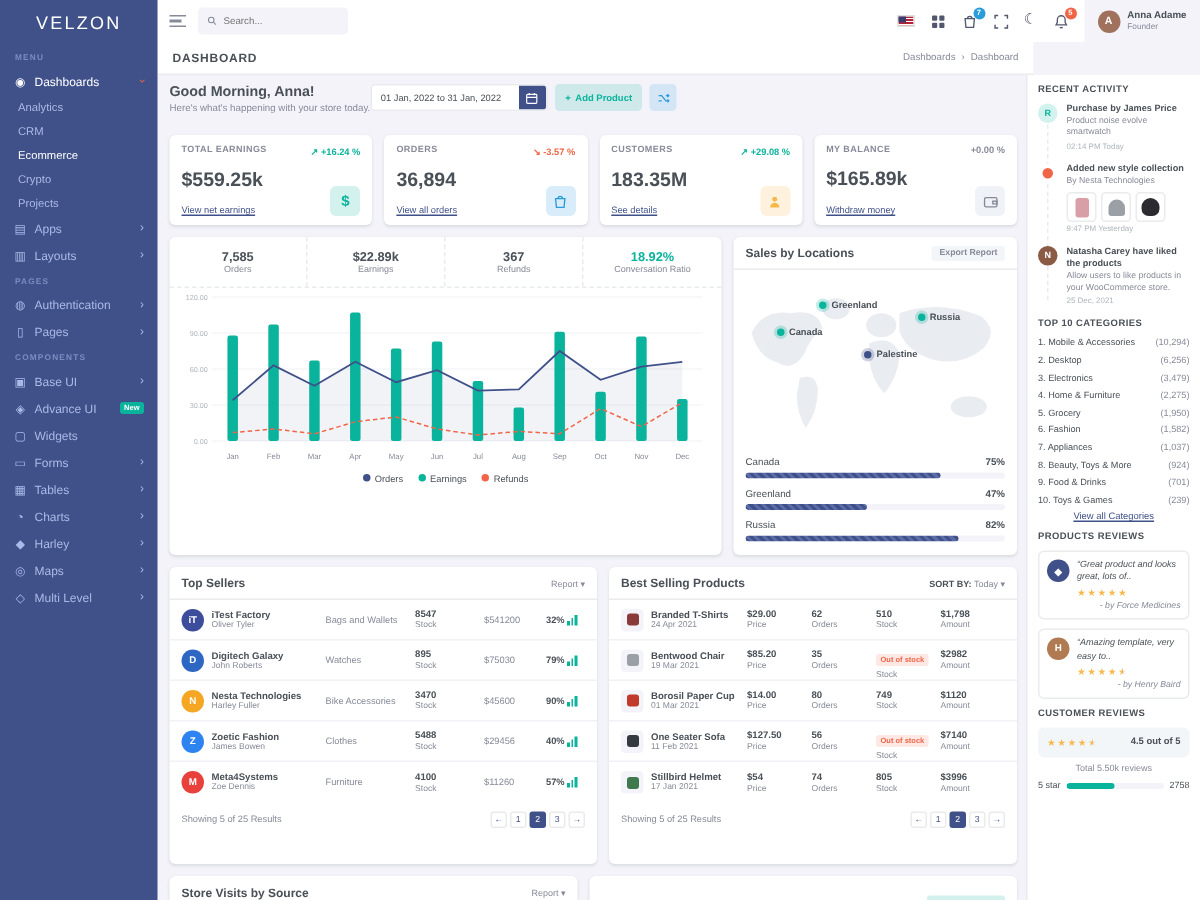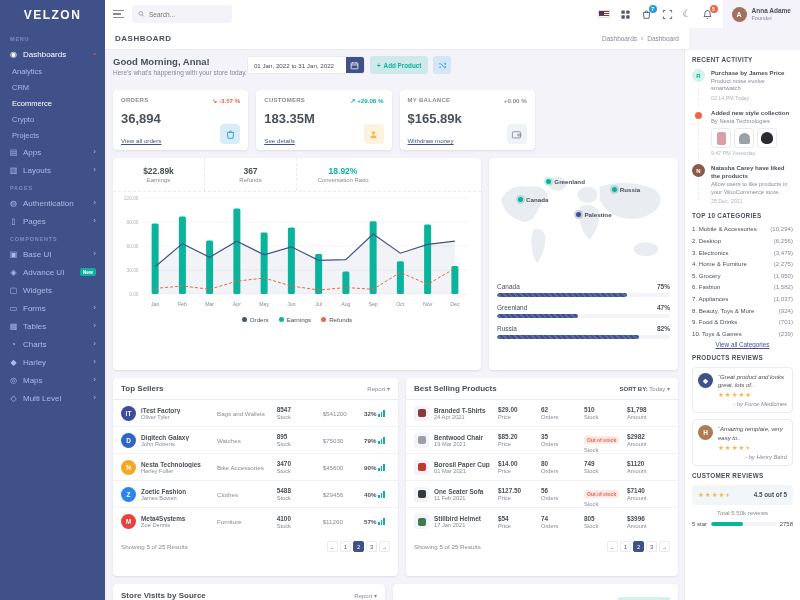--- a/index.html
+++ b/index.html
@@ -1,20 +1,20 @@
 <!DOCTYPE html>
 <html><head>
 <meta charset="utf-8">
 <style>
 *{margin:0;padding:0;box-sizing:border-box}
 html,body{width:800px;height:600px;overflow:hidden}
 body{font-family:"Liberation Sans",sans-serif;background:#f3f3f9;color:#495057;position:relative}
 
 .sb{position:absolute;left:0;top:0;width:105px;height:600px;background:#405189;z-index:5}
-.sb-logo{height:30px;display:flex;align-items:center;justify-content:center;color:#fff;font-weight:bold;font-size:12px;letter-spacing:1.5px;cursor:pointer}
+.sb-logo{height:30px;display:flex;align-items:center;justify-content:center;color:#fff;font-weight:normal;font-size:12px;letter-spacing:1.5px;cursor:pointer}
 .sb-label{padding:6px 10px 3px;font-size:5.5px;letter-spacing:.8px;color:#7c8cc0;font-weight:bold}
 .sb-it{display:flex;align-items:center;gap:5px;padding:0 9px;height:18px;font-size:8px;color:#abb9e8;cursor:pointer;white-space:nowrap}
 .sb-it .ic{font-size:8px;width:9px;text-align:center;flex:0 0 9px}
 .sb-it .cv{margin-left:auto;font-size:8px;line-height:1}
 .cv.down{transform:rotate(90deg)}
 .sb-sub{height:16px;padding-left:12px;font-size:7.5px}
 .sb .active{color:#fff}
 .badge-new{margin-left:auto;background:#0ab39c;color:#fff;font-size:5px;padding:1px 3px;border-radius:2px;font-weight:bold}
 
 .topbar{position:absolute;left:105px;top:0;width:695px;height:28px;background:#fff;display:flex;align-items:center;padding:0 0 0 8px;gap:8px;z-index:4}
@@ -348,20 +348,31 @@
             <path d="M2 5h3.5l5 6H14M2 11h3.5M10.5 5H14"></path>
             <path d="M12.3 3.3 14 5l-1.7 1.7M12.3 9.3 14 11l-1.7 1.7"></path>
           </svg>
       </button>
     </div>
   </div>
 
   <div class="stats">
     <div class="stat">
       <div class="stat-top">
+        <span class="stat-l">TOTAL EARNINGS</span>
+        <span class="stat-d up"><span>↗</span> <span>+16.24 %</span></span>
+      </div>
+      <div class="stat-v">$559.25k</div>
+      <div class="stat-bot">
+        <a class="stat-link">View net earnings</a>
+        <span class="stat-ic ic-succ" style="font-size:10px">$</span>
+      </div>
+    </div>
+    <div class="stat">
+      <div class="stat-top">
         <span class="stat-l">ORDERS</span>
         <span class="stat-d down"><span>↘</span> <span>-3.57 %</span></span>
       </div>
       <div class="stat-v">36,894</div>
       <div class="stat-bot">
         <a class="stat-link">View all orders</a>
         <span class="stat-ic ic-info">
           <svg class="i" width="11" height="11" viewBox="0 0 16 16" fill="none" stroke="#299cdb" stroke-width="1.3">
               <path d="M3.5 5h9l-.8 8.5h-7.4L3.5 5z"></path>
               <path d="M5.8 5a2.2 2.2 0 0 1 4.4 0"></path>
@@ -399,20 +410,24 @@
               <path d="M10 7.5h4v2.5h-4z"></path>
             </svg>
         </span>
       </div>
     </div>
   </div>
 
   <div class="row2">
     <div class="panel revenue">
       <div class="rev-stats">
+        <div class="rev-stat">
+            <span class="rev-v">7,585</span>
+            <span class="rev-l">Orders</span>
+          </div>
         <div class="rev-stat">
             <span class="rev-v">$22.89k</span>
             <span class="rev-l">Earnings</span>
           </div>
         <div class="rev-stat">
             <span class="rev-v">367</span>
             <span class="rev-l">Refunds</span>
           </div>
         <div class="rev-stat">
             <span class="rev-v green">18.92%</span>
@@ -459,20 +474,24 @@
           <text x="337.375" y="112" text-anchor="middle" font-size="5.2" fill="#878a99">Dec</text>
         </svg>
       <div class="legend">
         <span><i class="dot" style="background: rgb(64, 81, 137);"></i><span>Orders</span></span>
         <span><i class="dot" style="background: rgb(10, 179, 156);"></i><span>Earnings</span></span>
         <span><i class="dot" style="background: rgb(240, 101, 72);"></i><span>Refunds</span></span>
       </div>
     </div>
 
     <div class="panel locations">
+      <div class="p-head">
+        <span class="p-title">Sales by Locations</span>
+        <button class="btn-soft">Export Report</button>
+      </div>
       <div class="map">
         <svg viewBox="0 0 176 100" preserveAspectRatio="xMidYMid meet">
           <g fill="#e9ecf1">
             <path d="M6,30 Q14,14 32,17 Q50,14 53,27 Q45,33 41,44 Q33,56 24,50 Q10,46 6,30 Z"></path>
             <ellipse cx="62" cy="14" rx="9" ry="7"></ellipse>
             <path d="M38,60 Q48,56 50,67 Q50,82 42,93 Q36,84 36,71 Z"></path>
             <ellipse cx="92" cy="25" rx="10" ry="8"></ellipse>
             <path d="M84,37 Q98,31 104,43 Q104,58 94,70 Q86,62 84,48 Z"></path>
             <path d="M104,17 Q130,8 158,19 Q170,28 160,40 Q146,52 127,48 Q109,43 104,29 Z"></path>
             <ellipse cx="150" cy="79" rx="12" ry="7"></ellipse>

